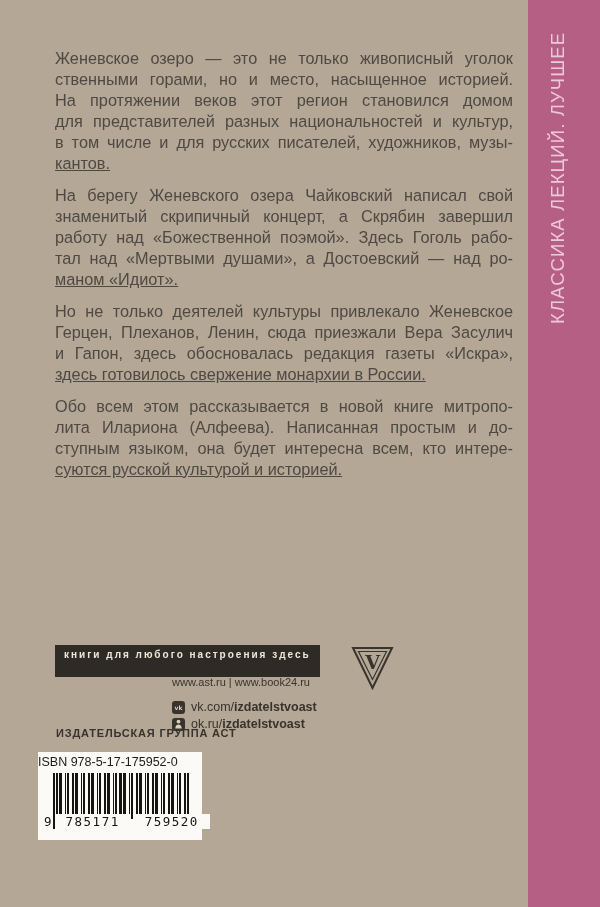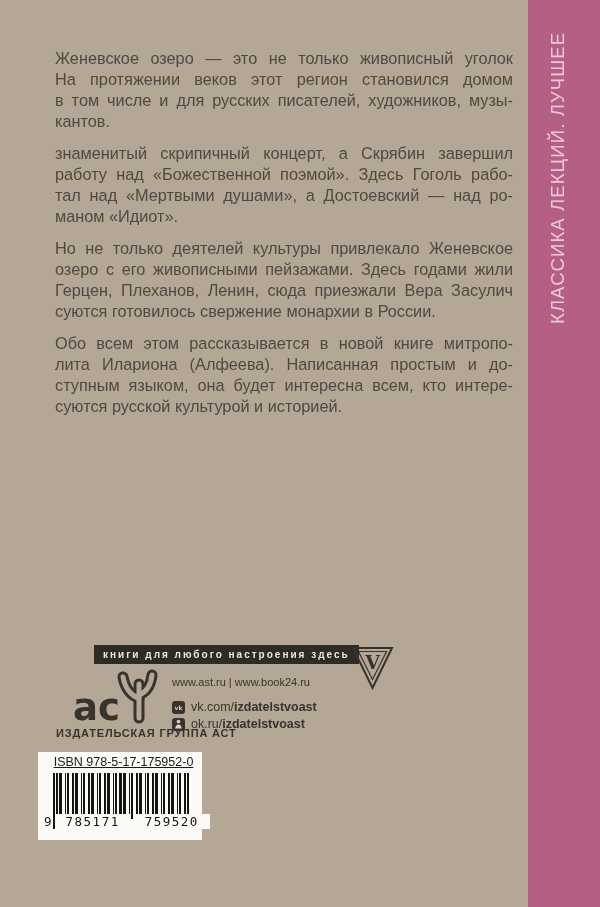--- a/index.html
+++ b/index.html
@@ -24,39 +24,39 @@
     position:absolute;left:12px;top:50px;height:274px;width:36px;
     writing-mode:vertical-rl;transform:rotate(180deg);
     font-size:18.5px;letter-spacing:1.1px;line-height:36px;white-space:nowrap;
     color:var(--stripe_text);
   }
   .watermark{position:absolute;left:18px;top:883px;font-size:9px;letter-spacing:.5px;color:rgba(70,50,70,.38);margin-top:31px;}
   
   .text-block{position:absolute;left:55px;top:48px;width:458px;font-size:16.3px;line-height:21px;color:var(--text);}
   .para{margin:0 0 11px 0;}
   .jline{text-align:justify;text-align-last:justify;-moz-text-align-last:justify;}
-  .jline.last{text-align-last:left;-moz-text-align-last:left;}
+  .jline.last{text-align-last:left;text-decoration:underline;-moz-text-align-last:left;}
   
   .slogan-bar{
-    position:absolute;left:55px;top:645px;height:19px;line-height:19px;
+    position:absolute;left:55px;top:645px;height:32px;line-height:19px;
     background:var(--bar_bg);color:var(--bar_text);
-    font-size:10px;font-weight:bold;letter-spacing:2px;padding:0 9px;white-space:nowrap;margin-left:39px;
+    font-size:10px;font-weight:bold;letter-spacing:2px;padding:0 9px;white-space:nowrap;
   }
   .v-logo{position:absolute;left:351px;top:646px;width:43px;height:44px;}
   .ast-logo{position:absolute;left:55px;top:668px;width:110px;height:58px;}
   .publisher-group{position:absolute;left:56px;top:727px;font-size:11px;font-weight:bold;letter-spacing:.8px;color:var(--ink);}
   
   .urls{position:absolute;left:172px;top:676px;color:var(--ink);}
   .sites{font-weight:normal;font-size:11px;margin-bottom:12px;}
   .social-line{display:flex;align-items:center;gap:6px;font-size:12.5px;margin-bottom:3px;}
   .social-line b{font-weight:bold;}
   .sicon{width:13px;height:13px;border-radius:3px;background:var(--ink);display:flex;align-items:center;justify-content:center;flex:0 0 13px;}
   
   .barcode-box{position:absolute;left:38px;top:752px;width:164px;height:88px;background:var(--barcode_bg);}
-  .isbn{position:absolute;top:3px;left:7px;right:0;text-align:center;font-size:12.5px;color:#1d1b18;text-decoration:underline;}
+  .isbn{position:absolute;top:3px;left:0;right:0;font-size:12.5px;color:#1d1b18;}
   .bars{position:absolute;left:18px;right:13px;top:21px;height:46px;
     background:repeating-linear-gradient(90deg,
       #161412 0 2px,var(--barcode_bg) 2px 3px,
       #161412 3px 6px,var(--barcode_bg) 6px 9px,
       #161412 9px 10px,var(--barcode_bg) 10px 11px,
       #161412 11px 13px,var(--barcode_bg) 13px 16px);}
   .guard{position:absolute;top:21px;width:2px;height:56px;background:#161412;}
   .g-left{left:15px}.g-mid{left:50%;margin-left:-1px}.g-right{right:13px}
   .digits{position:absolute;top:62px;left:6px;display:flex;gap:3px;align-items:flex-start;
     font-family:"DejaVu Sans Mono",monospace;font-size:12.5px;color:#161412;}
@@ -68,69 +68,57 @@
 <div class="cover">
 
   <div class="stripe">
     <div class="spine-label">КЛАССИКА ЛЕКЦИЙ. ЛУЧШЕЕ</div>
     <div class="watermark">www.oz.by</div>
   </div>
 
   <div class="text-block">
       <div class="para">
         <div class="jline">Женевское озеро — это не только живописный уголок</div>
+        <div class="jline">ственными горами, но и место, насыщенное историей.</div>
         <div class="jline">На протяжении веков этот регион становился домом</div>
+        <div class="jline">для представителей разных национальностей и культур,</div>
         <div class="jline">в том числе и для русских писателей, художников, музы-</div>
         <div class="jline last">кантов.</div>
       </div>
       <div class="para">
+        <div class="jline">На берегу Женевского озера Чайковский написал свой</div>
         <div class="jline">знаменитый скрипичный концерт, а Скрябин завершил</div>
         <div class="jline">работу над «Божественной поэмой». Здесь Гоголь рабо-</div>
         <div class="jline">тал над «Мертвыми душами», а Достоевский — над ро-</div>
         <div class="jline last">маном «Идиот».</div>
       </div>
       <div class="para">
         <div class="jline">Но не только деятелей культуры привлекало Женевское</div>
-        <div class="jline">озеро с его живописными пейзажами. Здесь годами жили</div>
         <div class="jline">Герцен, Плеханов, Ленин, сюда приезжали Вера Засулич</div>
-        <div class="jline last">суются готовилось свержение монархии в России.</div>
+        <div class="jline">и Гапон, здесь обосновалась редакция газеты «Искра»,</div>
+        <div class="jline last">здесь готовилось свержение монархии в России.</div>
       </div>
       <div class="para">
         <div class="jline">Обо всем этом рассказывается в новой книге митропо-</div>
         <div class="jline">лита Илариона (Алфеева). Написанная простым и до-</div>
         <div class="jline">ступным языком, она будет интересна всем, кто интере-</div>
         <div class="jline last">суются русской культурой и историей.</div>
       </div>
     </div>
 
   <div class="slogan-bar">книги для любого настроения здесь</div>
 
   <div class="v-logo">
     <svg width="43" height="44" viewBox="0 0 43 44">
       <polygon points="2,2 41,2 21.5,42" fill="none" stroke="#38332c" stroke-width="2"></polygon>
       <polygon points="7.5,5.5 35.5,5.5 21.5,33.5" fill="none" stroke="#38332c" stroke-width="1.2"></polygon>
       <text x="21.5" y="22.5" text-anchor="middle" font-family="DejaVu Serif, serif" font-size="19" font-weight="bold" fill="#38332c">V</text>
     </svg>
   </div>
 
-  <div class="ast-logo">
-    <svg width="110" height="58" viewBox="0 0 110 58">
-      <text x="18" y="52" font-family="DejaVu Sans, sans-serif" font-weight="bold" font-size="37" fill="#38332c">ас</text>
-      <g stroke="#38332c" stroke-width="11" stroke-linecap="round" fill="none">
-        <path d="M 84 50 L 84 16"></path>
-        <path d="M 84 30 C 76 28 70 20 68 9"></path>
-        <path d="M 84 27 C 92 24 96 16 97 7"></path>
-      </g>
-      <g stroke="#b4a796" stroke-width="5" stroke-linecap="round" fill="none">
-        <path d="M 84 50 L 84 16"></path>
-        <path d="M 84 30 C 76 28 70 20 68 9"></path>
-        <path d="M 84 27 C 92 24 96 16 97 7"></path>
-      </g>
-    </svg>
-  </div>
   <div class="publisher-group">ИЗДАТЕЛЬСКАЯ ГРУППА АСТ</div>
 
   <div class="urls">
     <div class="sites">www.ast.ru | www.book24.ru</div>
     <div class="social-line">
       <span class="sicon">
         <svg width="9" height="6" viewBox="0 0 9 6">
             <text x="4.5" y="5.5" text-anchor="middle" font-family="DejaVu Sans, sans-serif" font-size="6" font-weight="bold" fill="#d8cfbf">vk</text>
           </svg>
       </span>

